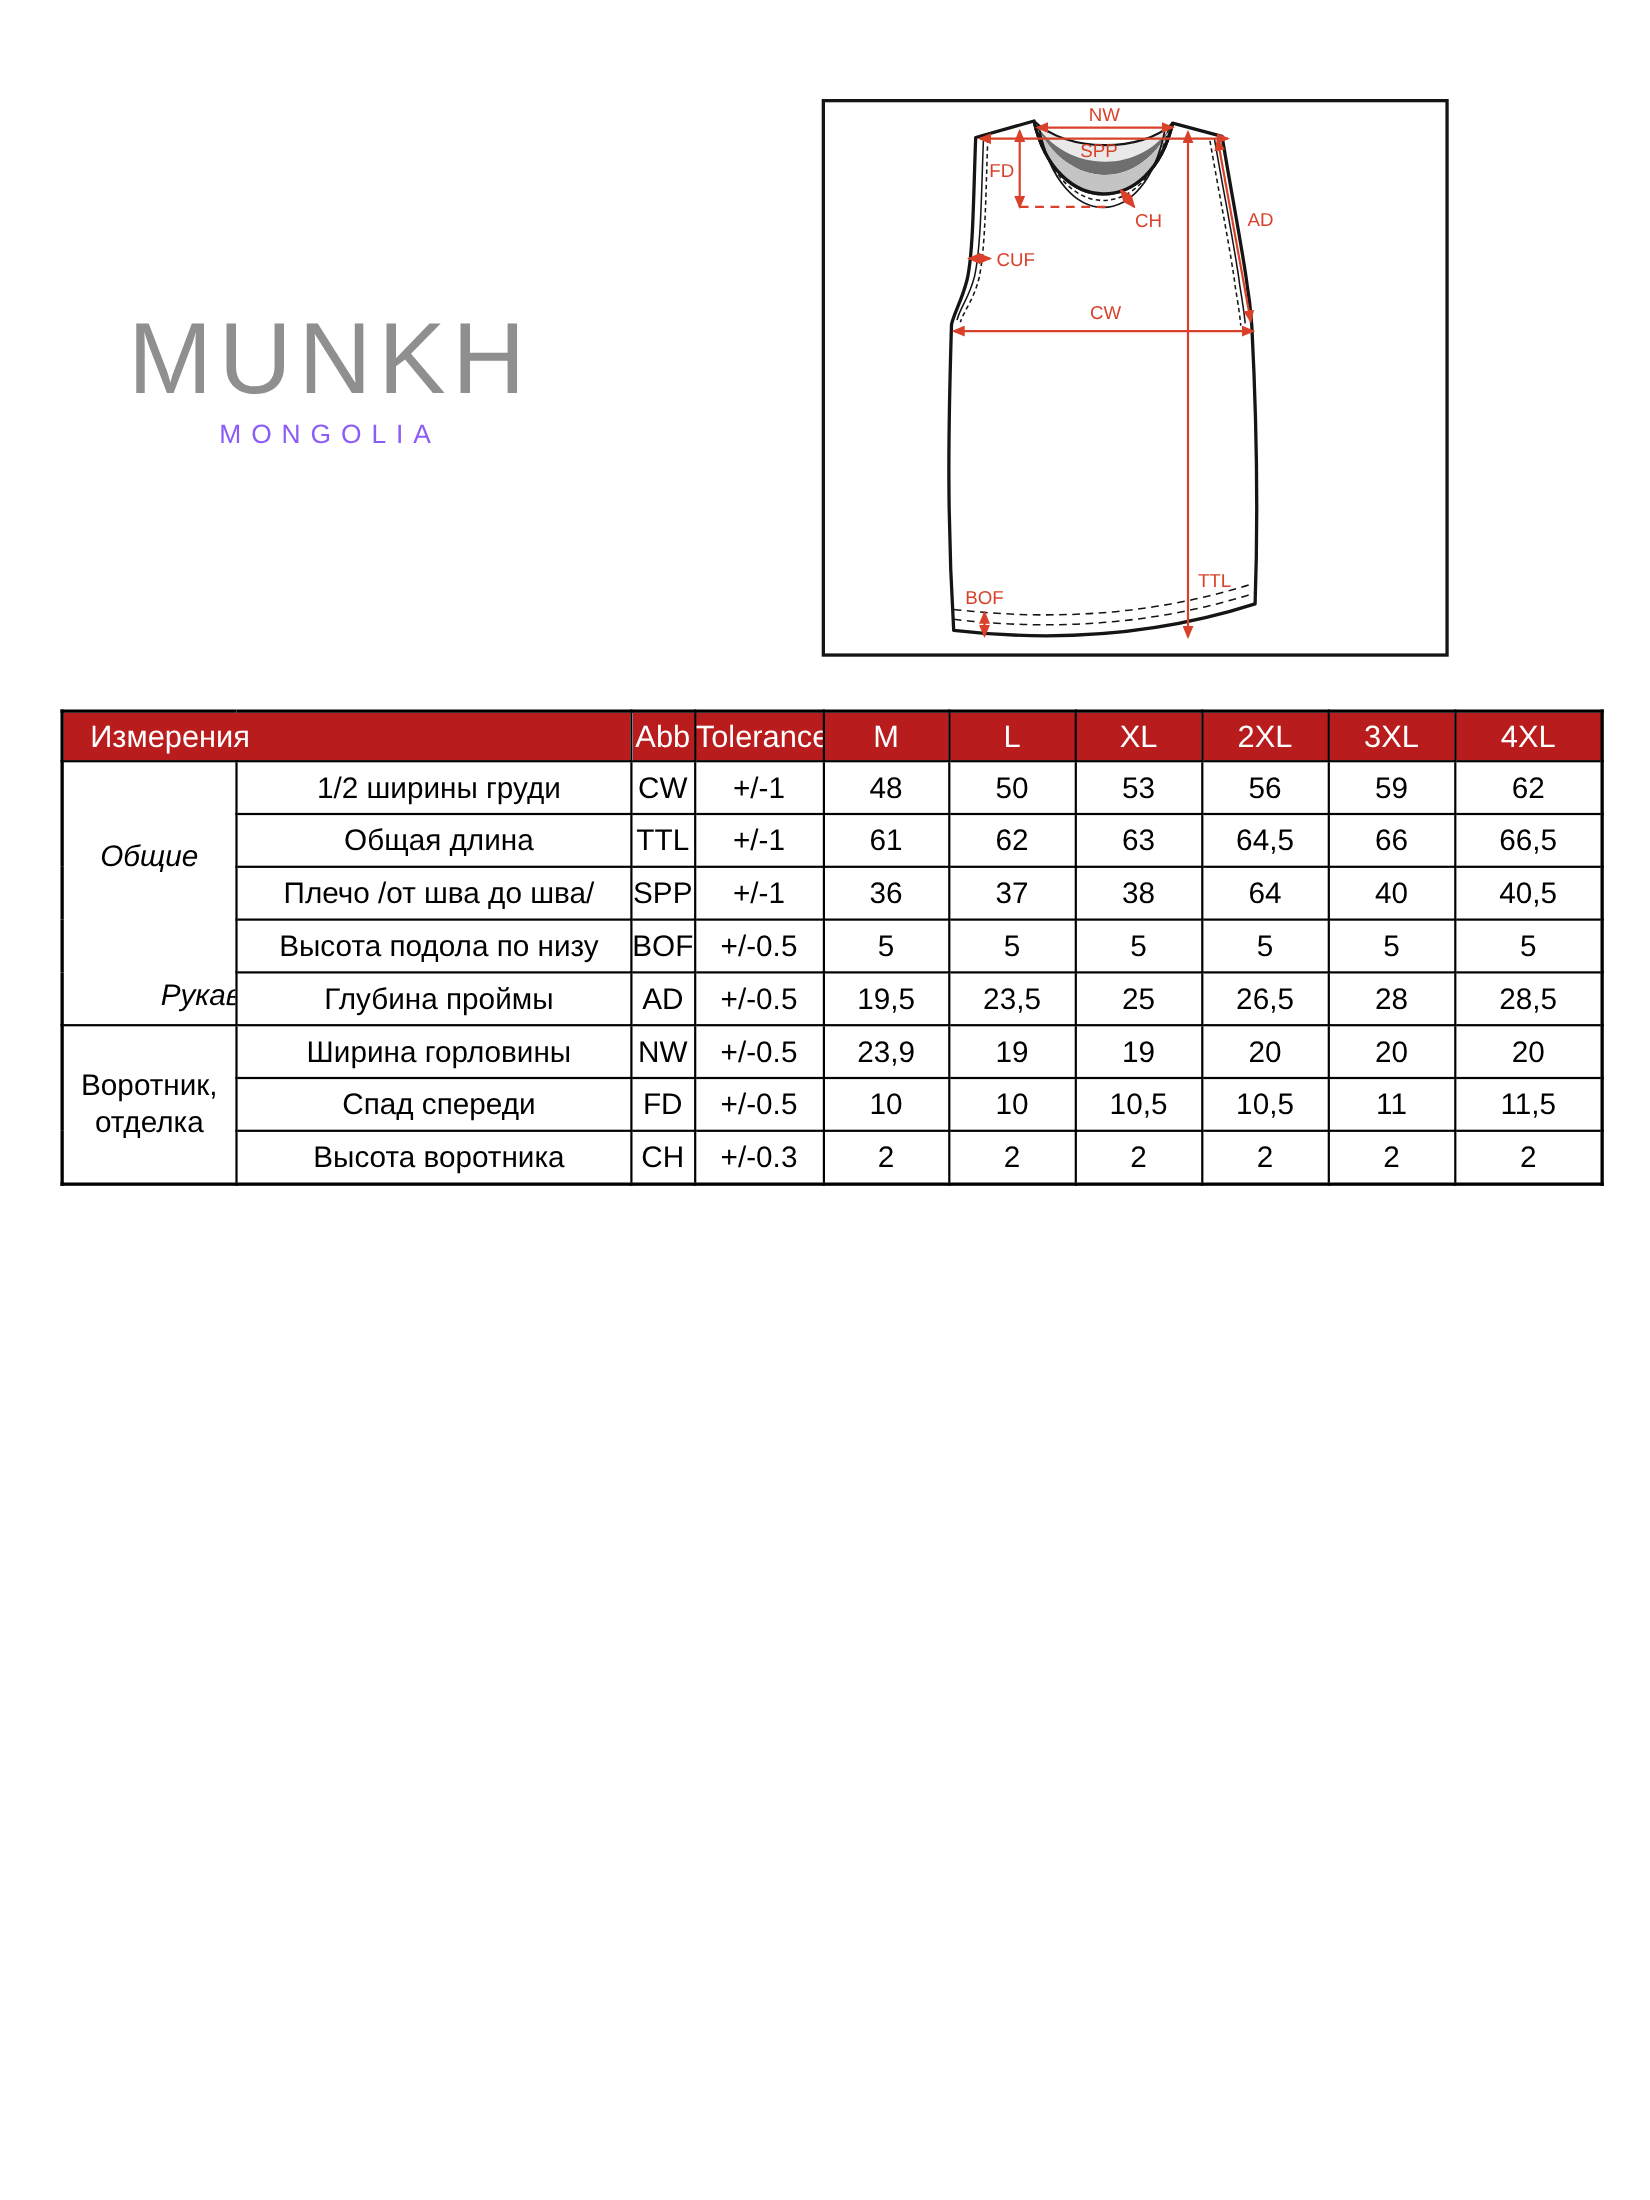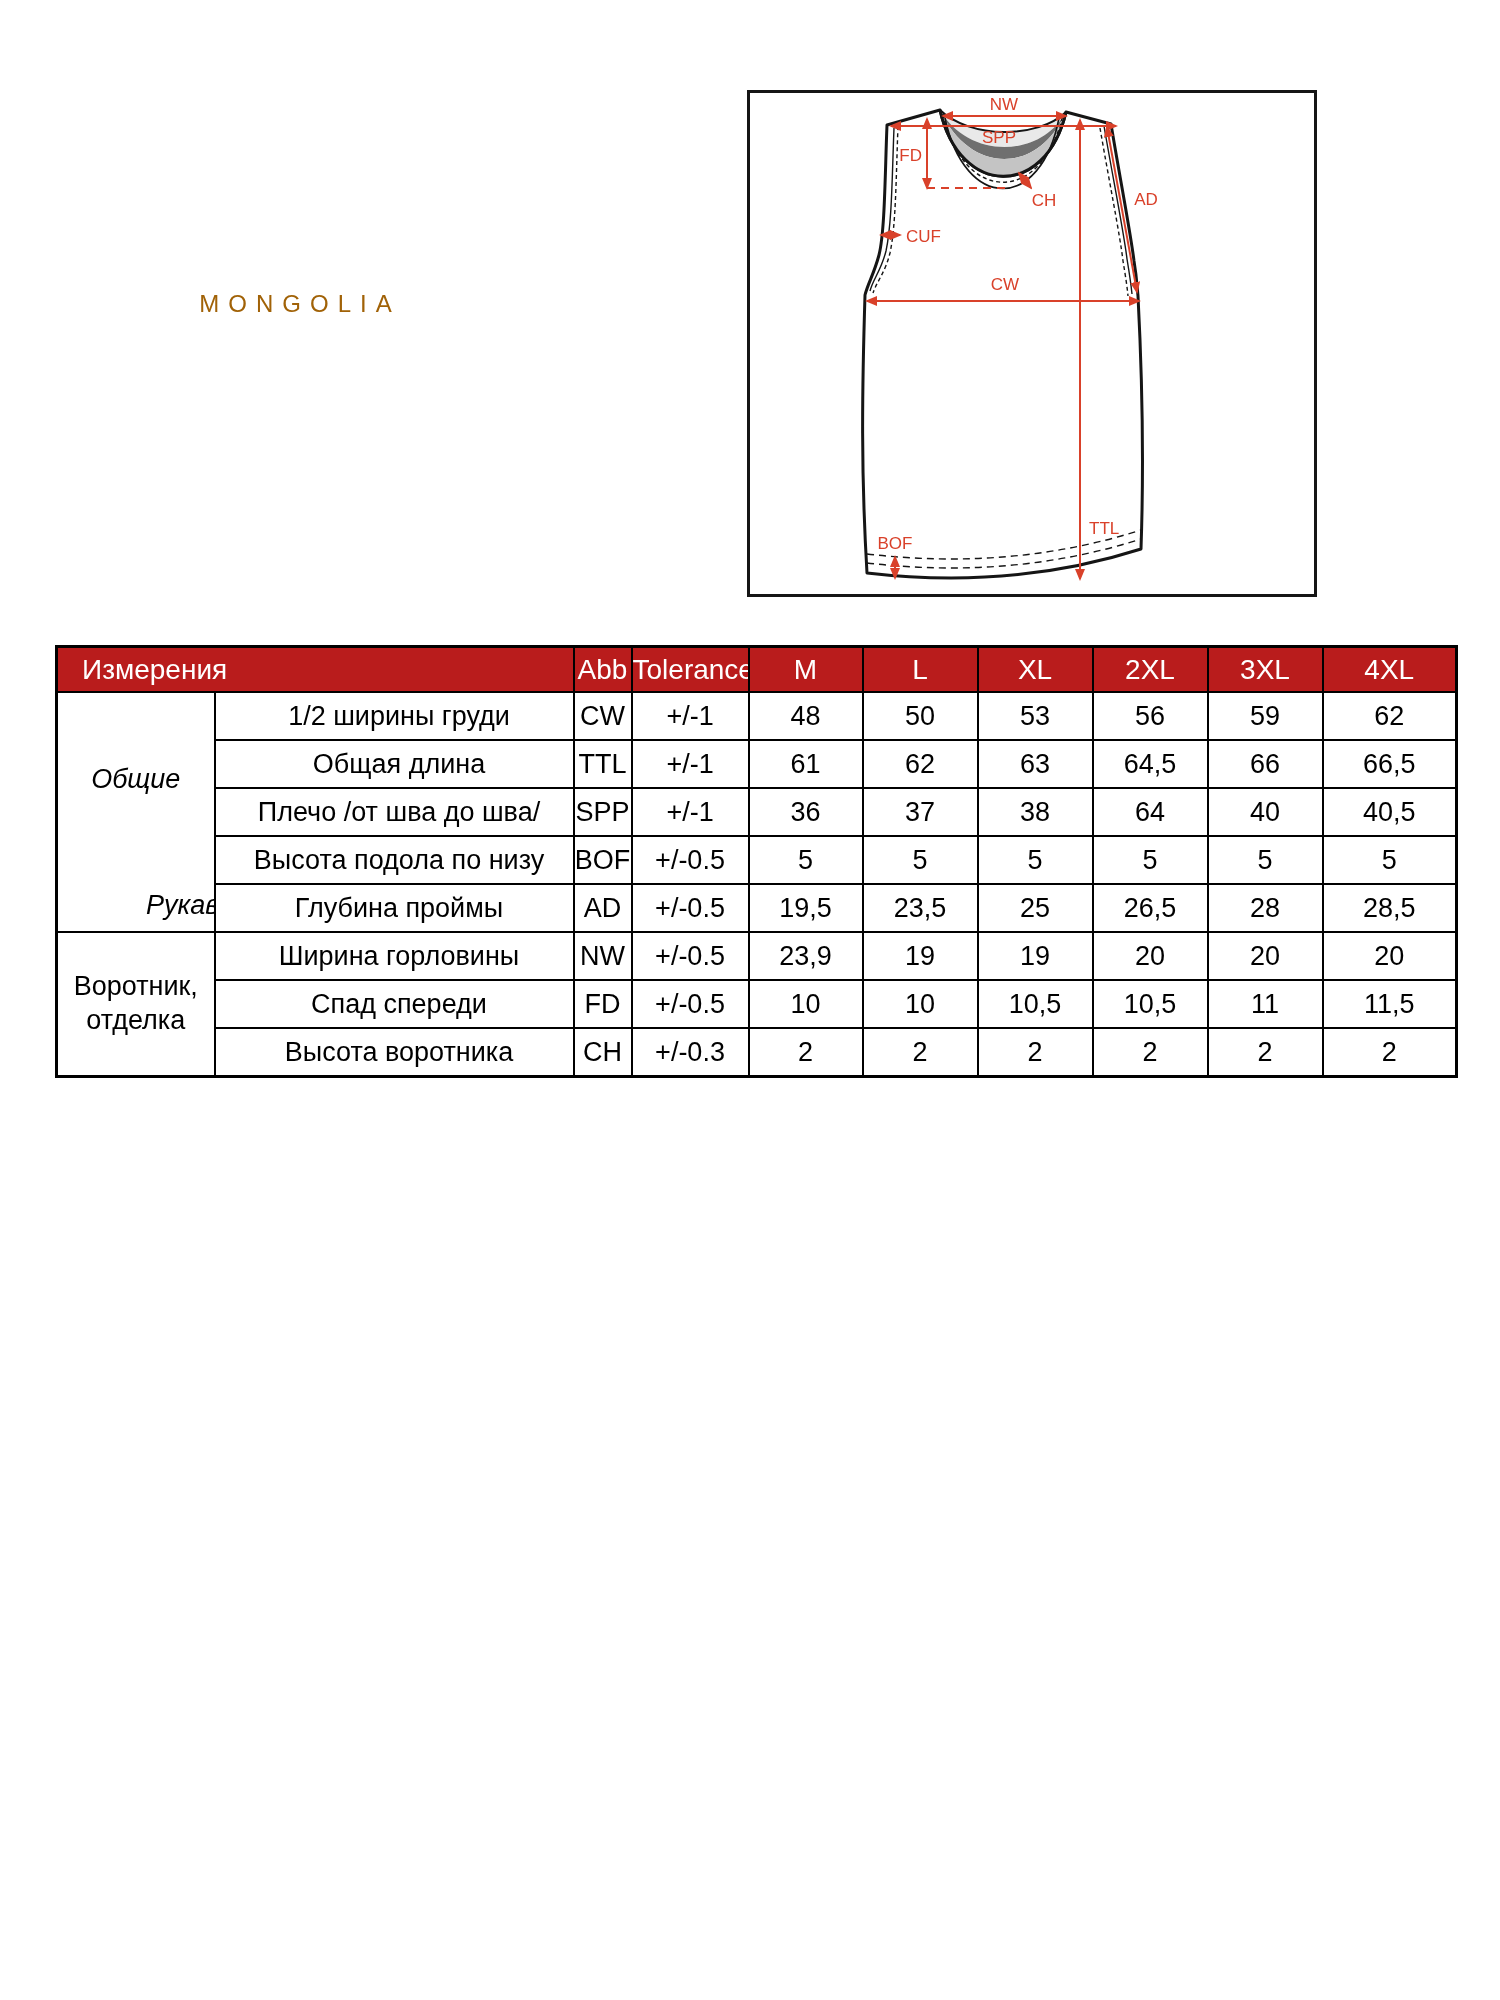--- a/index.html
+++ b/index.html
@@ -14,21 +14,21 @@
   .brand{
     position:absolute;left:55px;top:280px;width:490px;
     text-align:center;color:#8f8f8f;
   }
   .brand-name{
     font-size:92px;line-height:92px;font-weight:400;
     letter-spacing:6px;color:#8f8f8f;white-space:nowrap;
   }
   .brand-sub{
     margin-top:12px;font-size:24px;line-height:24px;font-weight:400;
-    letter-spacing:9px;color:#a16207;white-space:nowrap;
+    letter-spacing:9px;color:#8b5cf6;white-space:nowrap;
   }
   
   .diagram-frame{
     position:absolute;left:747px;top:90px;
     width:564px;height:501px;
     border:3px solid #151515;background:#fff;
   }
   
   .size-table{
     position:absolute;left:55px;top:645px;
@@ -56,20 +56,21 @@
   .g-top{top:36%;}
   .g-bottom{top:89%;margin-left:47px;}
   .group-cell2{text-align:center;line-height:1.25;padding:0 8px !important;}
 </style>
 </head>
 <body>
 
 <div class="page">
 
   <div class="brand">
+    <div class="brand-name">MUNKH</div>
     <div class="brand-sub">MONGOLIA</div>
   </div>
 
   <div class="diagram-frame">
     <svg width="564" height="501" viewBox="0 0 564 501" xmlns="http://www.w3.org/2000/svg">
       <defs>
         <marker id="ah" markerUnits="userSpaceOnUse" markerWidth="12" markerHeight="10" refX="10" refY="5" orient="auto">
           <path d="M0,0 L12,5 L0,10 Z" fill="#d9412a"></path>
         </marker>
         <marker id="ahs" markerUnits="userSpaceOnUse" markerWidth="12" markerHeight="10" refX="10" refY="5" orient="auto-start-reverse">

